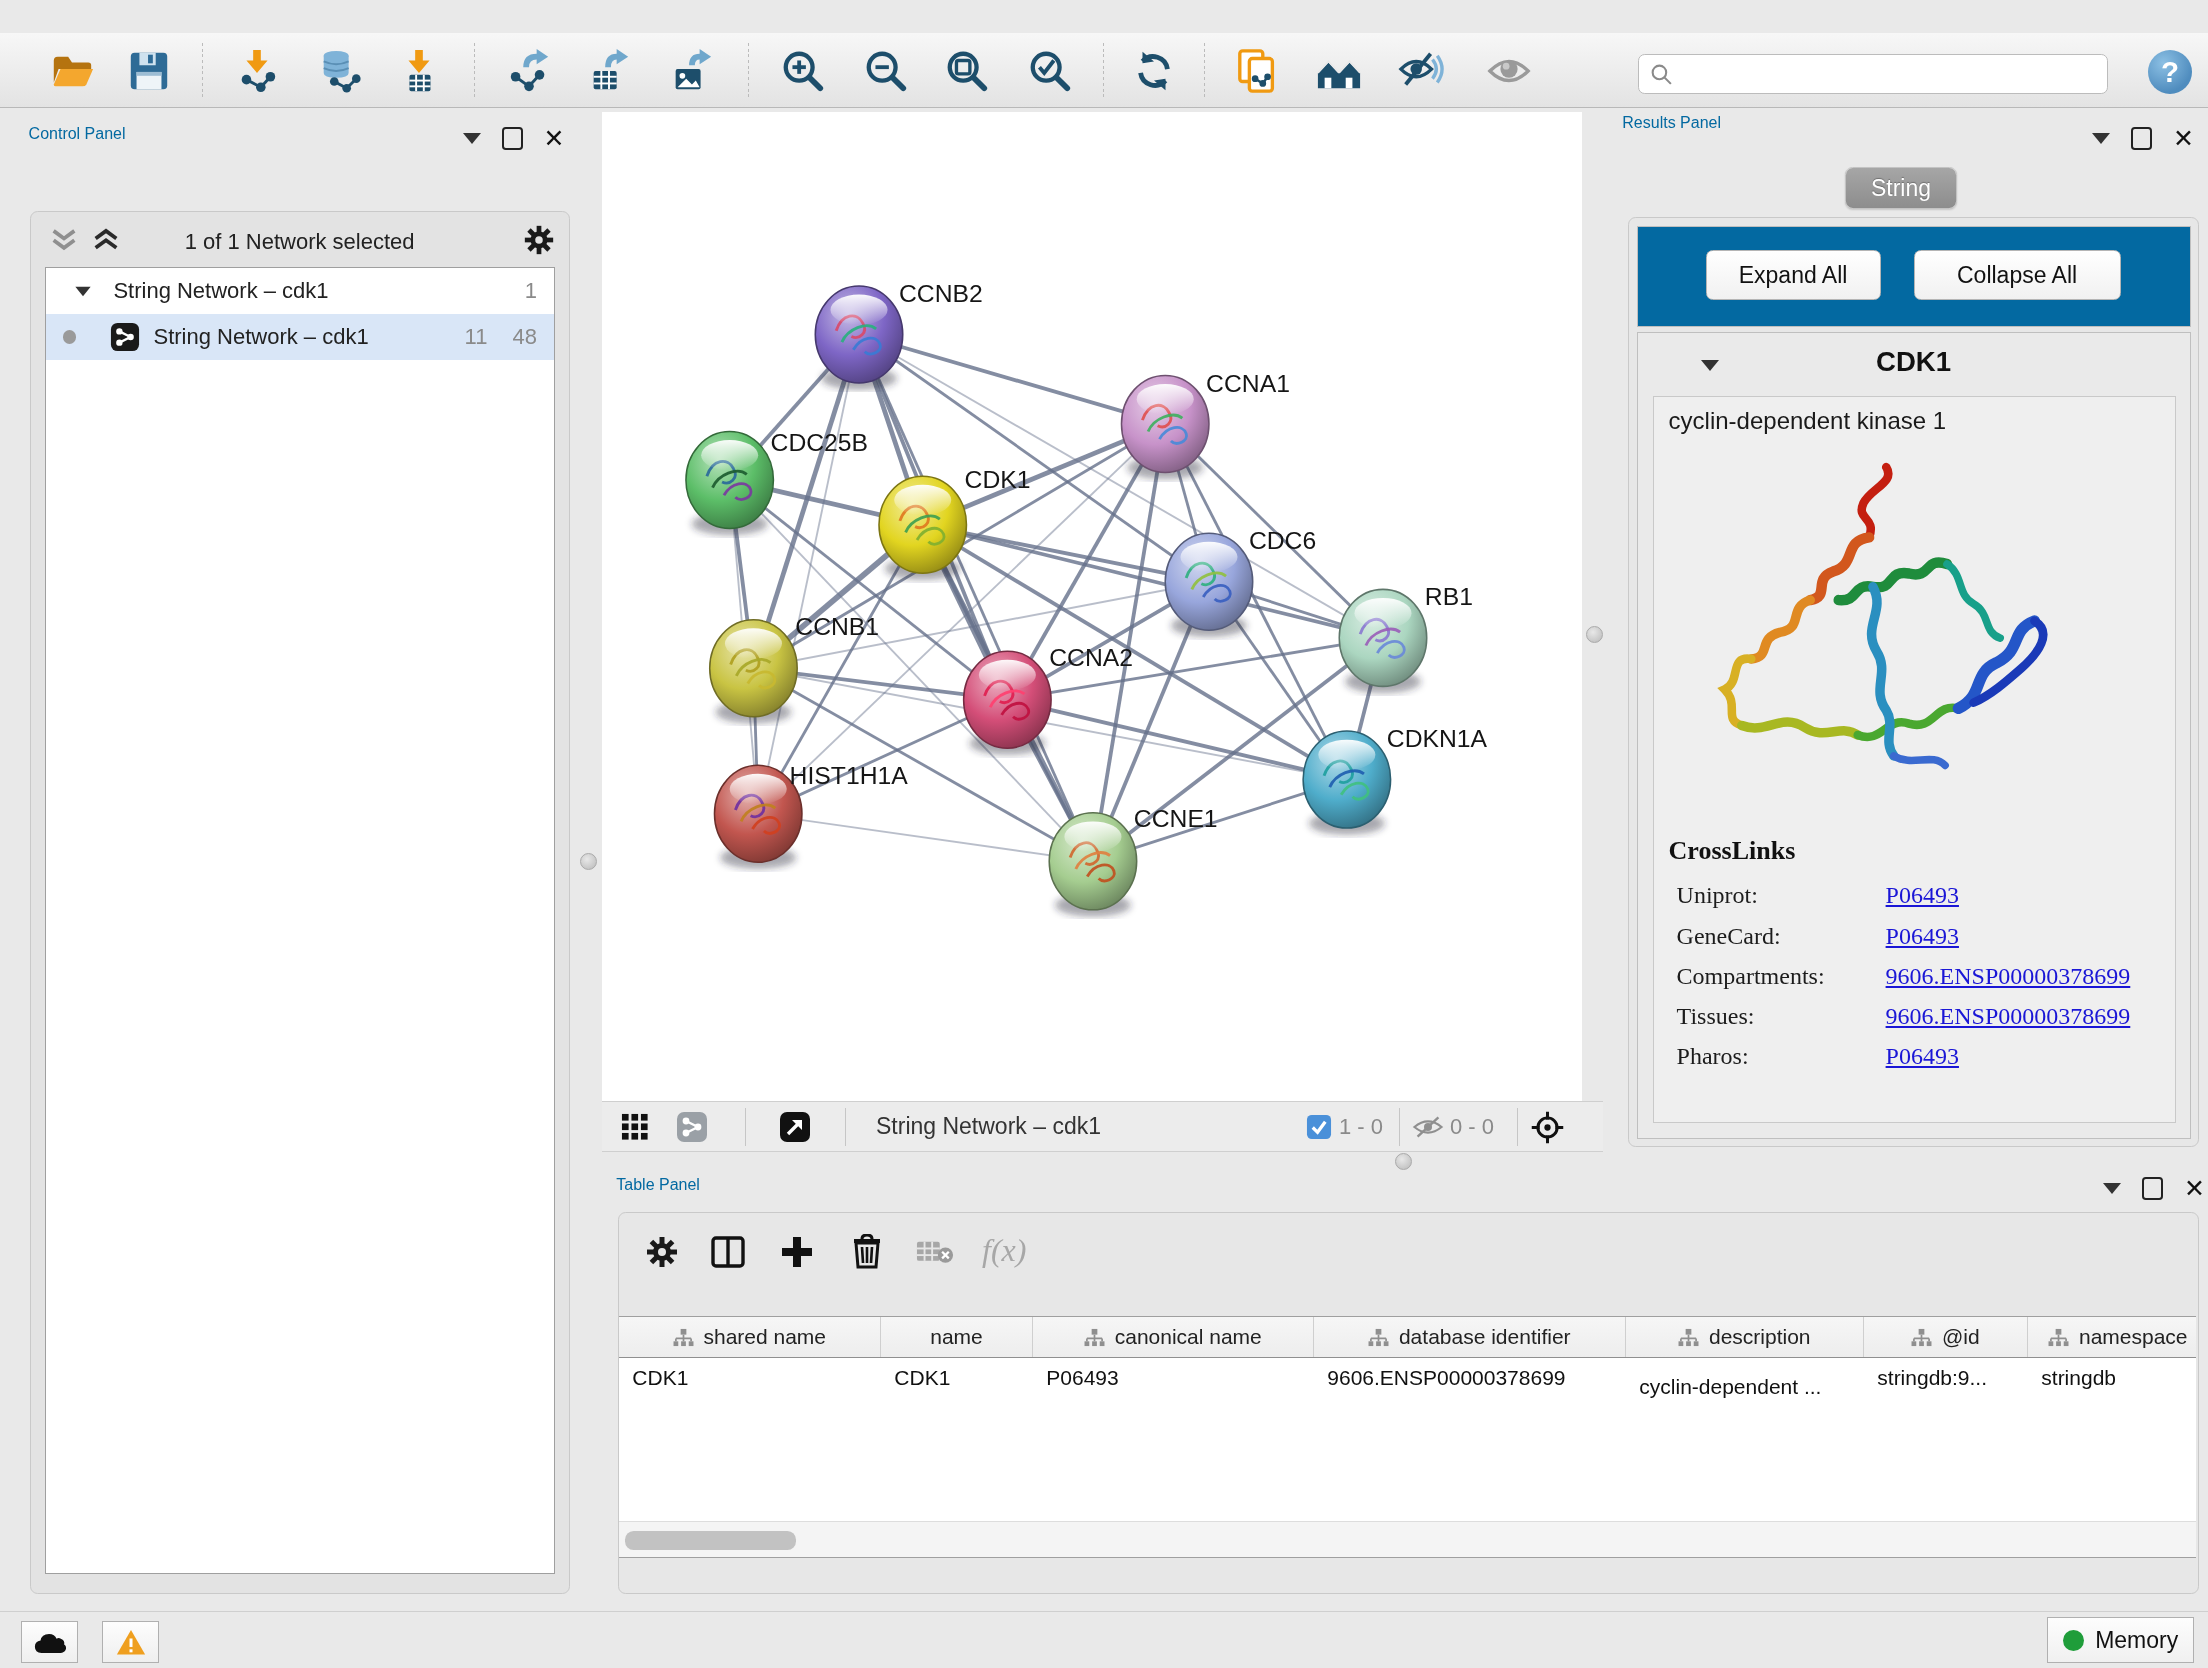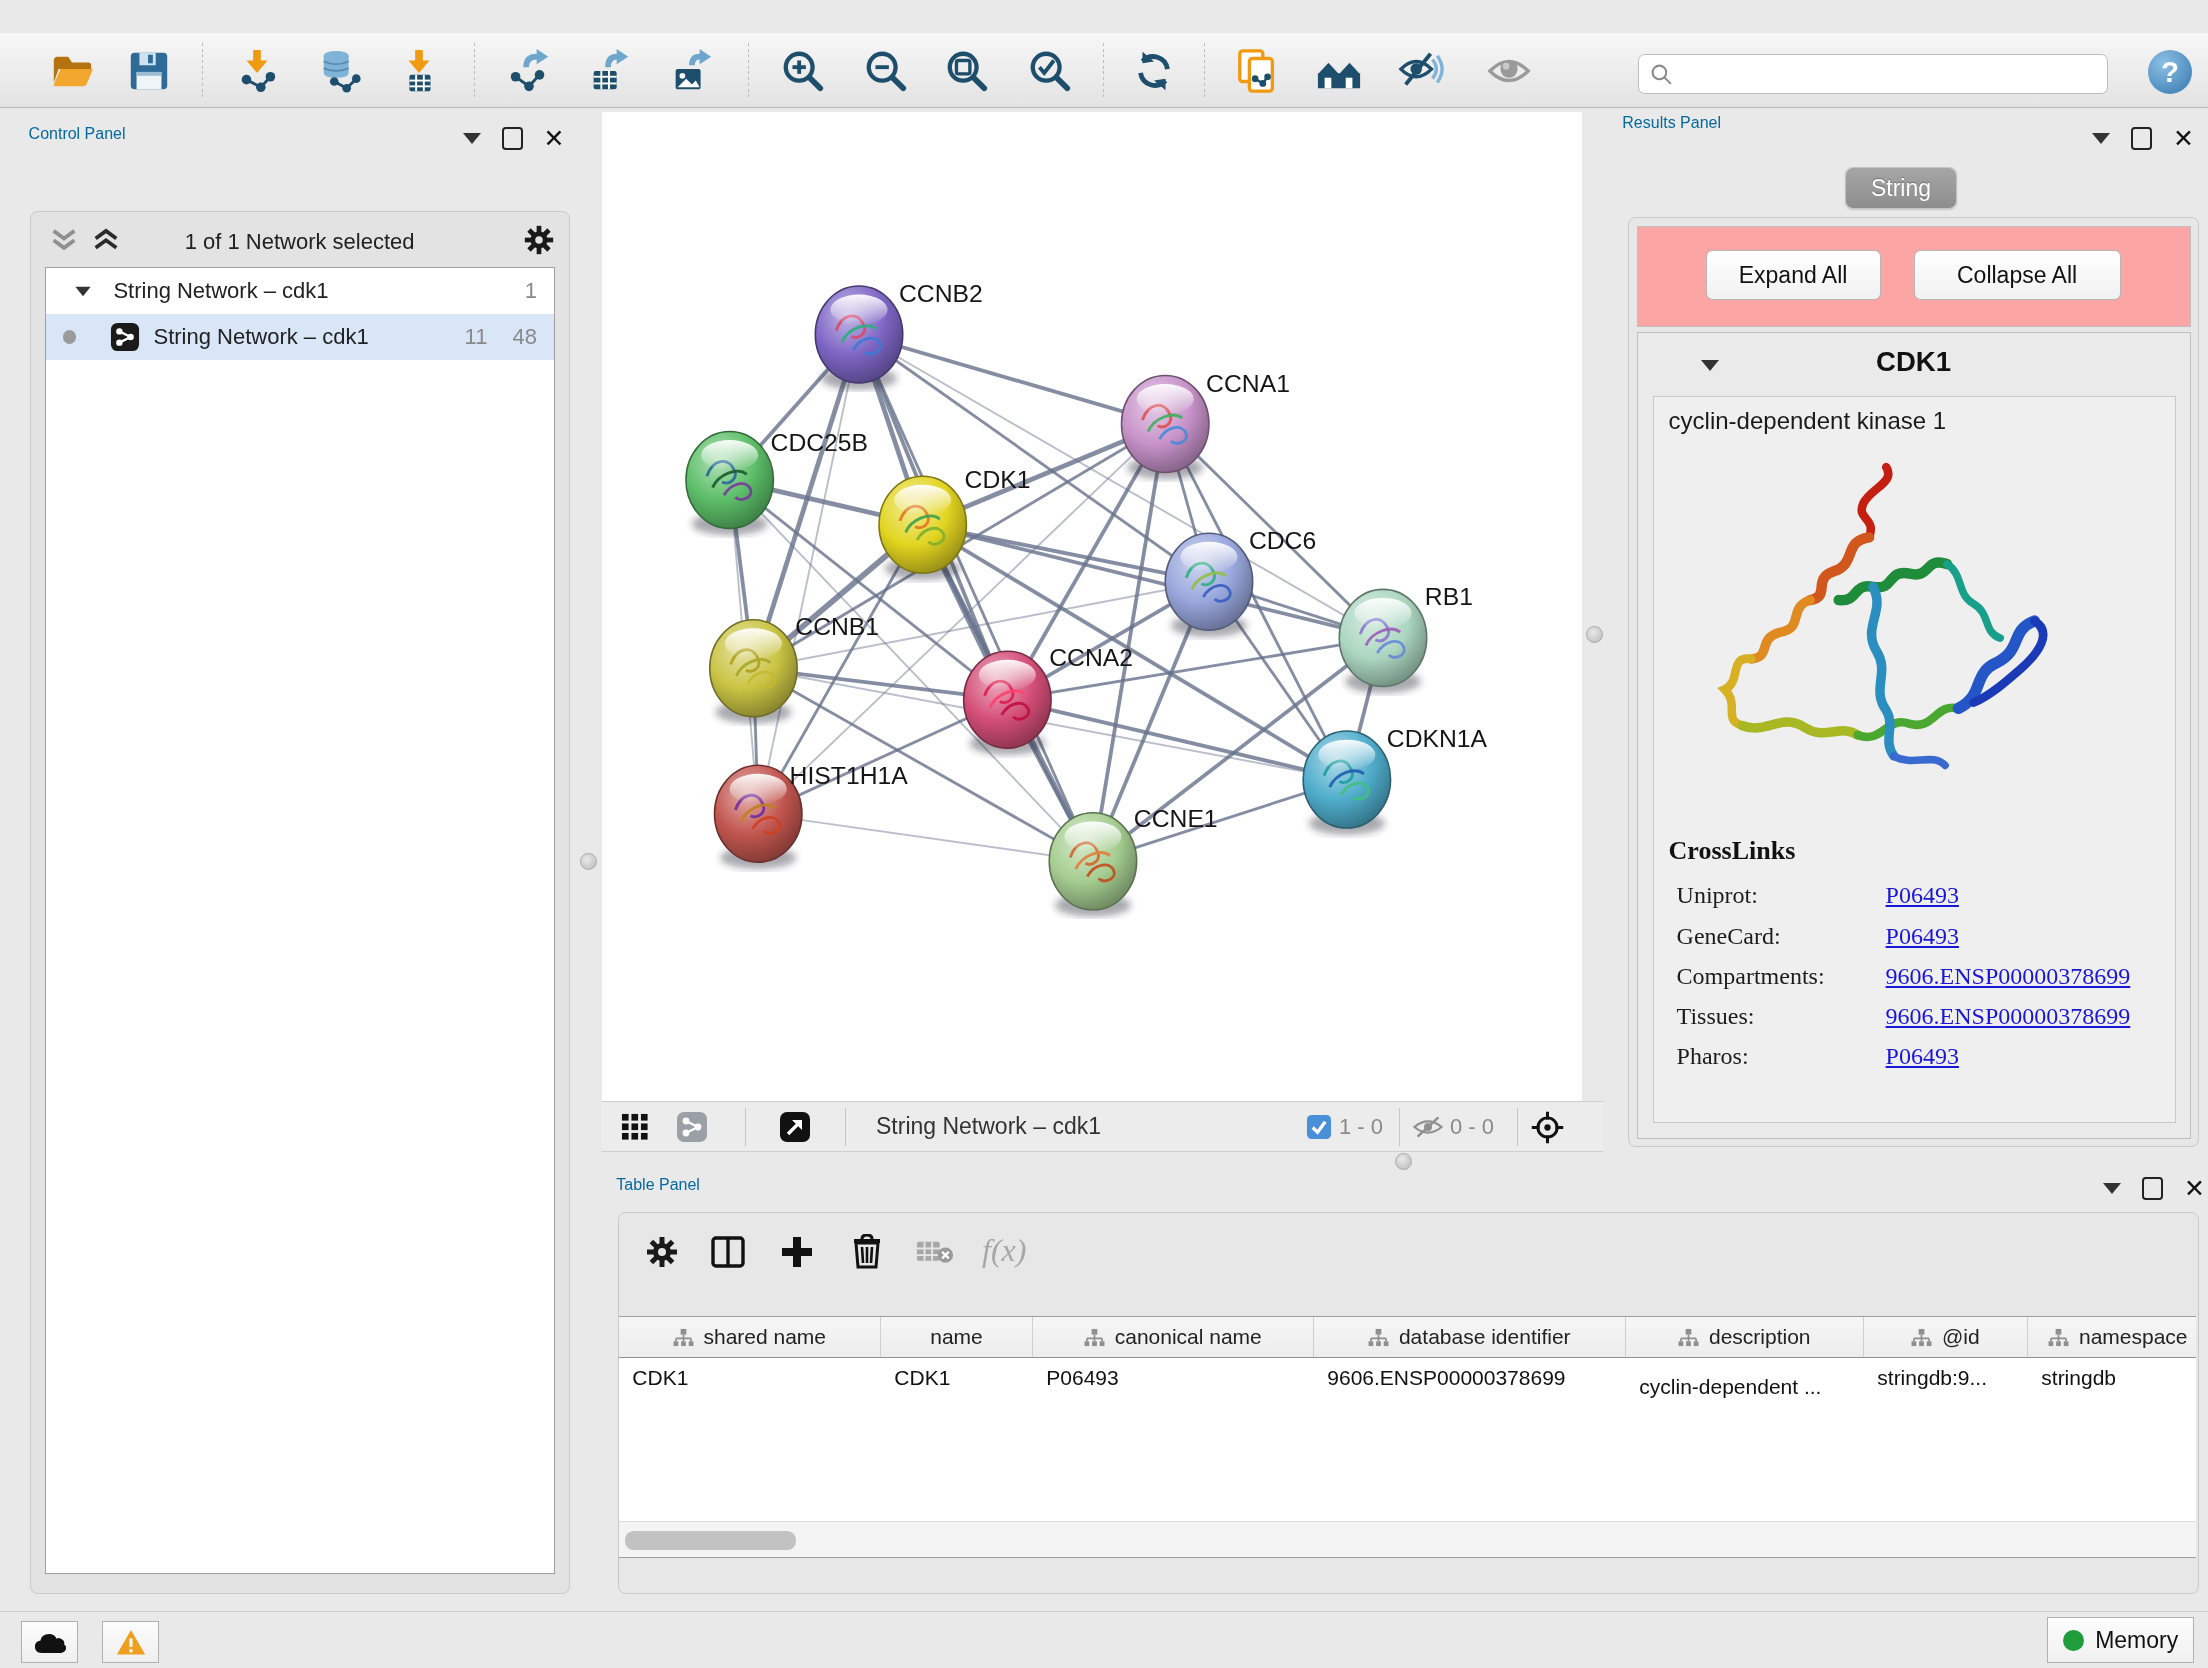--- a/index.html
+++ b/index.html
@@ -614,21 +614,21 @@
     <div class="pbtns" style="left:483px;top:15px;">
       <div class="tri-down"></div>
       <div class="float-sq"></div>
       <div class="close-x">✕</div>
     </div>
     <div class="segtabs abs" style="left:236px;top:55px;width:110px;">
       <div class="segtab sel" style="flex:1">String</div>
     </div>
 
     <div class="graybox abs" style="left:19px;top:105px;width:569px;height:928px;background:#e7e7e7;">
-      <div class="abs" style="left:7.6px;top:7.6px;width:552px;height:99px;border:1px solid #bfbfbf;background:#fca5a5;">
+      <div class="abs" style="left:7.6px;top:7.6px;width:552px;height:99px;border:1px solid #bfbfbf;background:#0369a1;">
         <div class="btn abs" style="left:68px;top:23px;width:173px;height:48px;line-height:48px;">Expand All</div>
         <div class="btn abs" style="left:276px;top:23px;width:205px;height:48px;line-height:48px;">Collapse All</div>
       </div>
 
       <div class="abs" style="left:7.6px;top:114px;width:552px;height:805px;border:1px solid #bfbfbf;background:#eaeaea;">
         <div class="tri-down abs" style="left:63px;top:27px;"></div>
         <div class="abs" style="left:0;top:13.3px;width:100%;text-align:center;font-size:27.6px;font-weight:bold;color:#111;">CDK1</div>
         <div class="abs" style="left:15px;top:63px;width:521px;height:725px;border:1px solid #c9c9c9;background:#efefef;">
           <div class="abs" style="left:15px;top:9.5px;font-size:24px;color:#1a1a1a;">cyclin-dependent kinase 1</div>
 

